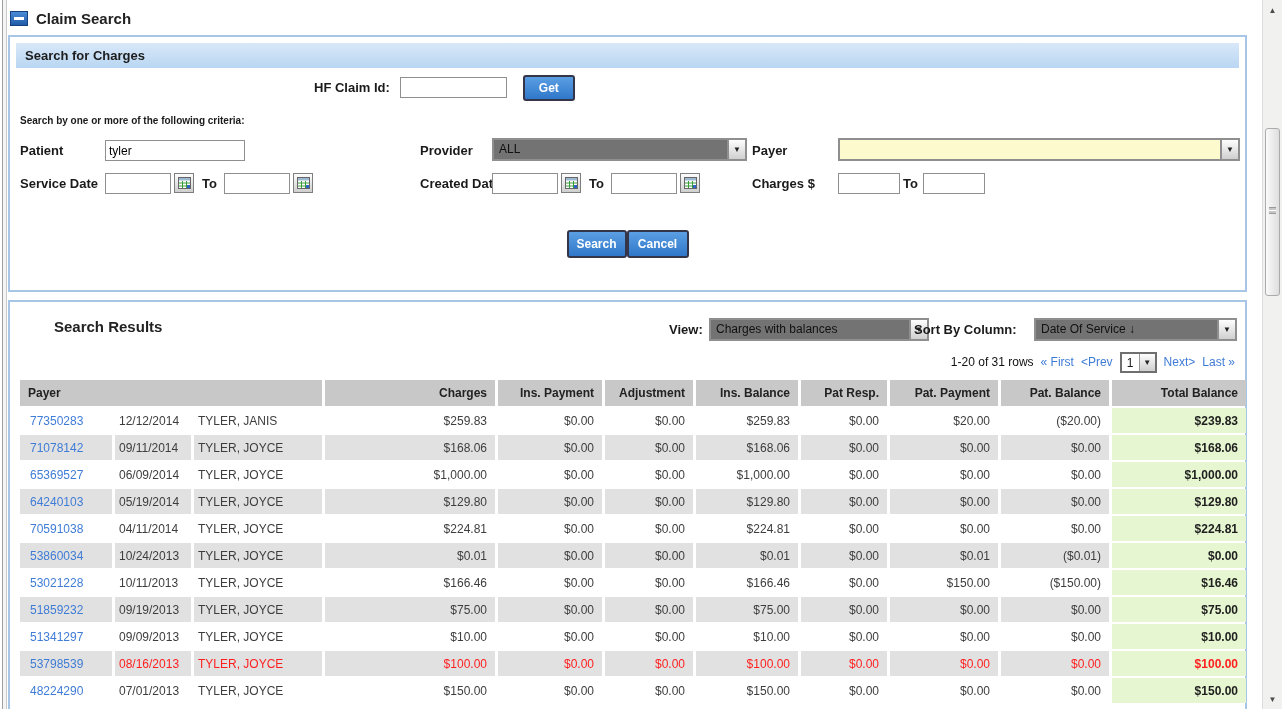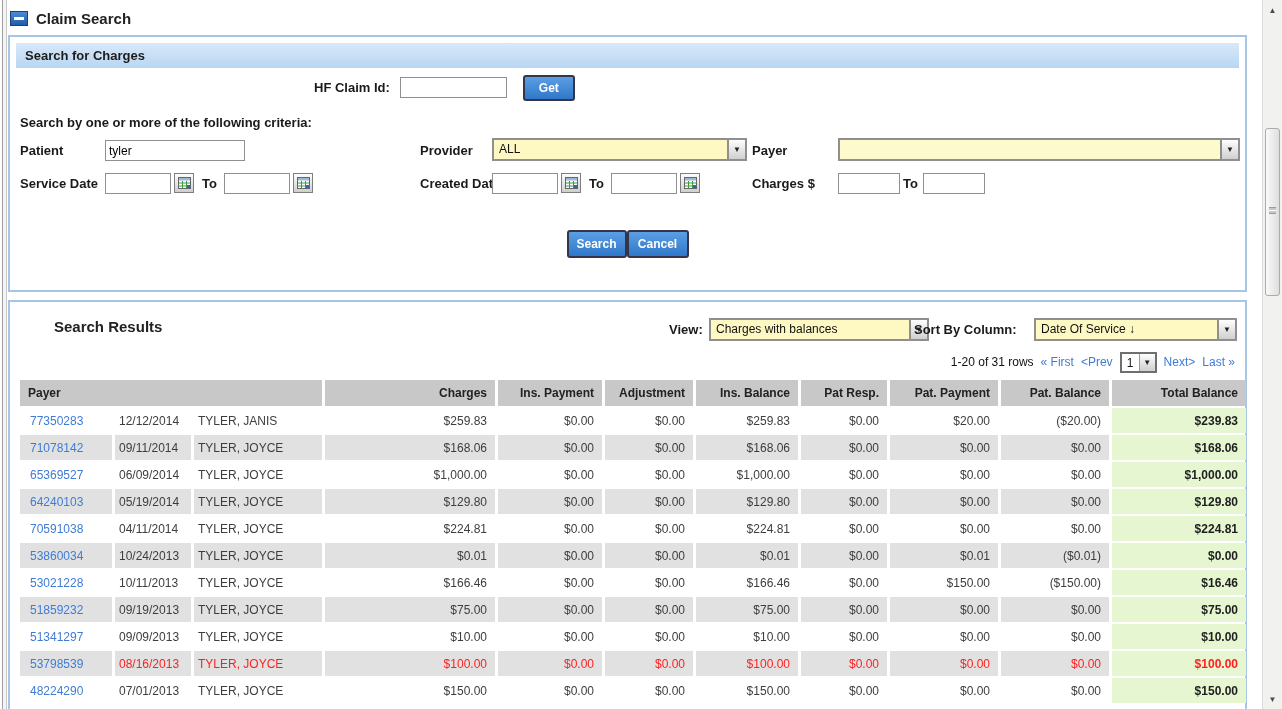--- a/index.html
+++ b/index.html
@@ -29,25 +29,25 @@
     padding-left:9px; font-size:13px; font-weight:bold; color:#1c1c1c; }
   .hf-row { position:absolute; left:6px; right:6px; top:35px; height:31px; display:flex; align-items:center; }
   .hf-grayL { position:absolute; left:0; top:0; bottom:0; width:290px; background:#dcdcdc; }
   .hf-grayR { position:absolute; left:294px; top:0; right:0; bottom:0; background:#dcdcdc; }
   .hf-row > * { position:relative; }
   .hf-label { font-size:13px; font-weight:bold; margin-left:8px; }
   .hf-input { width:107px; height:21px; border:1px solid #8f8f8f; margin-left:10px; font-size:12px; padding:0 3px; }
   .btn { background:linear-gradient(#5b9fe3,#2f77c9); border:2px solid #35354a; border-radius:3px;
     color:#fff; font-weight:bold; font-size:12px; font-family:"Liberation Sans",sans-serif; cursor:pointer; }
   .get-btn { width:52px; height:26px; margin-left:16px; }
-  .criteria-label { position:absolute; left:10px; top:78px; font-size:13px; font-weight:bold; }
+  .criteria-label { position:absolute; left:10px; top:78px; font-size:10px; font-weight:bold; }
 
   .f-label { position:absolute; font-size:13px; font-weight:bold; }
   .f-input { position:absolute; height:21px; border:1px solid #8f8f8f; font-size:12px; padding:0 3px; }
-  .sel { position:absolute; height:23px; background:#fef9c3; border:2px solid #8f8f8f; display:flex; align-items:stretch; cursor:pointer; }
+  .sel { position:absolute; height:23px; background:#737373; border:2px solid #8f8f8f; display:flex; align-items:stretch; cursor:pointer; }
   .sel-text { flex:1; font-size:12px; padding:2px 5px; white-space:nowrap; overflow:hidden; color:#111; }
   .sel-arrow { width:18px; background:linear-gradient(#fefefe,#cfcfcf); border-left:2px solid #8f8f8f;
     display:flex; align-items:center; justify-content:center; font-size:8px; color:#222; }
   .sel.yellow { background:#fdfacd; }
   .cal-btn { position:absolute; width:20px; height:20px; border:1px solid #7e7e7e;
     background:linear-gradient(#fdfdfd,#cfcfcf); display:flex; align-items:center; justify-content:center; cursor:pointer; padding:0; }
   .to-label { position:absolute; font-size:13px; font-weight:bold; }
   .row1 { top:102px; }
   .btn-row { position:absolute; left:0; right:0; top:193px; display:flex; justify-content:center; }
   .search-btn { width:60px; height:28px; }

